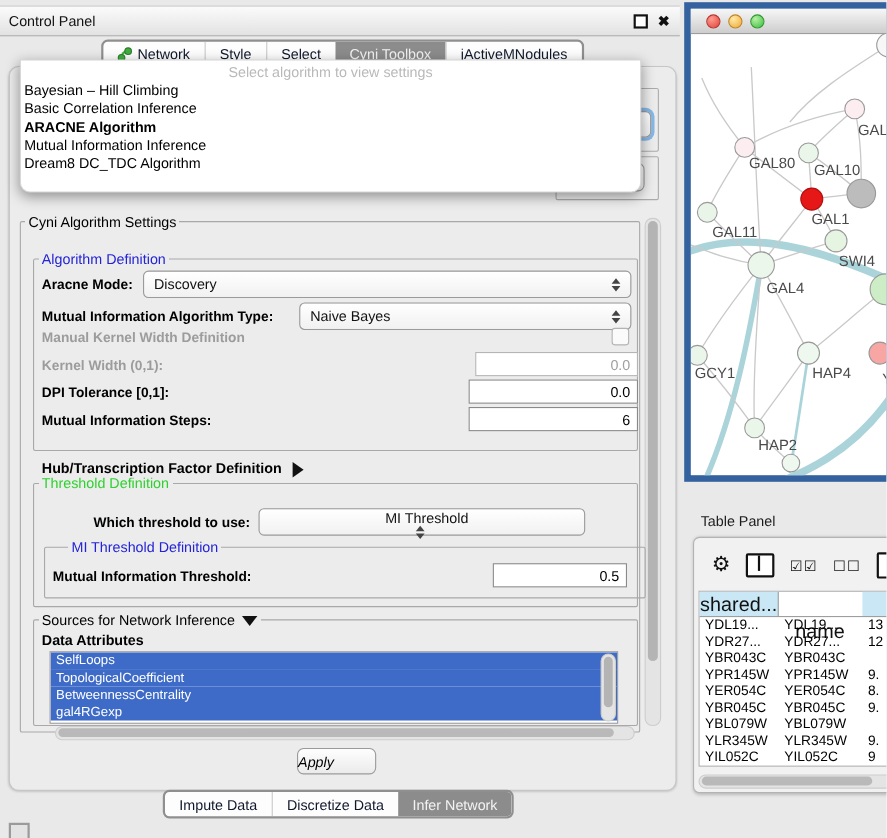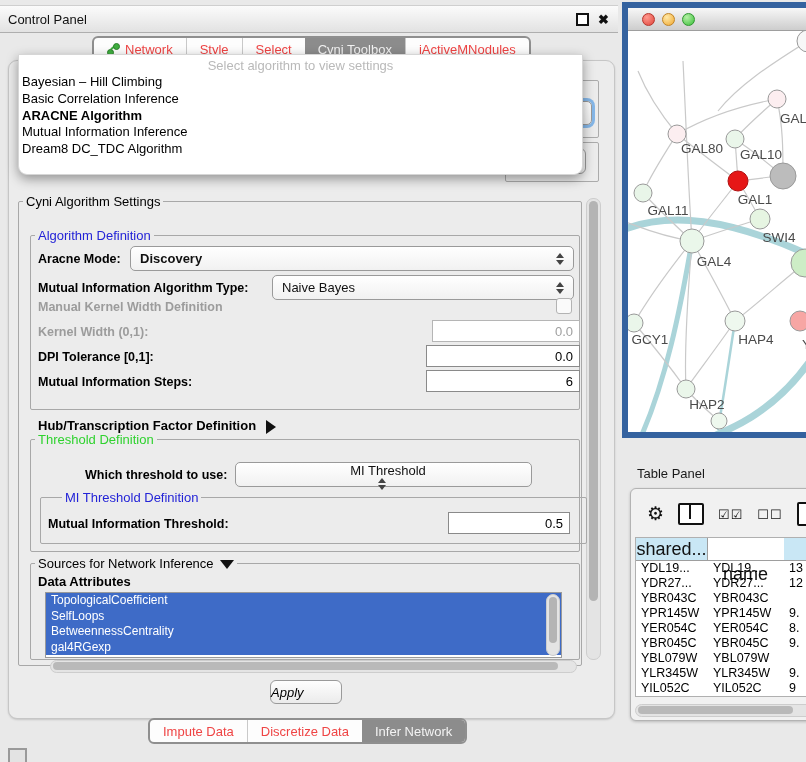--- a/index.html
+++ b/index.html
@@ -12,21 +12,21 @@
     background:linear-gradient(#fbfbfb,#e2e2e2);
     border-top:1px solid #cfcfcf;border-bottom:1px solid #aeaeae;
     display:flex;align-items:center;}
   .cp-title{font-size:13px;color:#111;padding-left:8px;flex:1;}
   .cp-btn{width:13px;height:13px;margin-right:8px;display:flex;align-items:center;justify-content:center;}
   .float-glyph{width:9px;height:9px;border:2px solid #111;background:#fff;}
   .close-glyph{font-size:13px;font-weight:bold;color:#111;line-height:13px;}
 
   
   .seg{display:flex;background:#fdfdfd;border:2px solid #8f8f8f;border-radius:6px;overflow:hidden;height:22px;align-items:stretch;}
-  .seg-item{display:flex;align-items:center;padding:0 13px;font-size:13px;color:#ef4444;border-left:1px solid #c9c9c9;white-space:nowrap;}
+  .seg-item{display:flex;align-items:center;padding:0 13px;font-size:13px;color:#0f172a;border-left:1px solid #c9c9c9;white-space:nowrap;}
   .seg-item:first-child{border-left:none;}
   .seg-item.sel{background:#8c8c8c;color:#f3f3f3;border-left:none;}
   .net-glyph{width:13px;height:13px;margin-right:5px;position:relative;}
   .net-glyph i{position:absolute;width:5px;height:5px;border-radius:50%;background:#3fae3f;border:1px solid #2c7e2c;}
   .net-glyph i.a{left:0;top:6px;}
   .net-glyph i.b{left:6px;top:0;}
   .net-glyph:before{content:"";position:absolute;left:3px;top:3px;width:7px;height:1.5px;background:#3fae3f;transform:rotate(-40deg);}
 
   
   .main-panel{left:8px;top:60px;width:605px;height:657px;background:#ececec;border:1px solid #c6c6c6;border-radius:9px;box-shadow:0 1px 2px rgba(0,0,0,.15);}
@@ -170,21 +170,21 @@
 
   <div class="abs vtrack" style="left:586px;top:198px;width:13px;height:460px;">
     <div class="vthumb abs" style="left:2px;top:2px;width:9px;height:400px;"></div>
   </div>
 
   <fieldset style="left:30px;top:228px;width:548px;height:180px;">
     <legend class="blu">Algorithm Definition</legend>
   </fieldset>
 
   <div class="abs lbl" style="left:38px;top:252px;">Aracne Mode:</div>
-  <div class="abs combo" style="left:130px;top:246px;width:442px;height:23px;font-weight:bold;">
+  <div class="abs combo" style="left:130px;top:246px;width:442px;height:23px;">
     <span class="val">Discovery</span>
     <span class="arrows">
         <i class="up"></i>
         <i class="dn"></i>
       </span>
   </div>
 
   <div class="abs lbl" style="left:38px;top:281px;">Mutual Information Algorithm Type:</div>
   <div class="abs combo" style="left:272px;top:275px;width:300px;height:23px;">
     <span class="val">Naive Bayes</span>
@@ -235,22 +235,22 @@
   <div class="abs lbl" style="left:48px;top:517px;">Mutual Information Threshold:</div>
   <div class="abs tfield" style="left:448px;top:512px;width:114px;height:20px;">
       <span>0.5</span>
     </div>
 
   <fieldset style="left:30px;top:556px;width:548px;height:102px;">
     <legend class="blk"><span>Sources for Network Inference</span><span class="tri-down"></span></legend>
   </fieldset>
   <div class="abs lbl" style="left:38px;top:574px;font-size:13px;">Data Attributes</div>
   <div class="abs attr-list" style="left:45px;top:592px;width:515px;height:64px;">
+      <div class="attr-item">SelfLoops</div>
       <div class="attr-item">TopologicalCoefficient</div>
-      <div class="attr-item">SelfLoops</div>
       <div class="attr-item">BetweennessCentrality</div>
       <div class="attr-item">gal4RGexp</div>
     </div>
   <div class="abs vtrack" style="left:546px;top:594px;width:12px;height:60px;">
     <div class="vthumb abs" style="left:2px;top:2px;width:8px;height:46px;"></div>
   </div>
 
   <div class="abs htrack" style="left:50px;top:660px;width:525px;height:11px;">
     <div class="hthumb abs" style="left:2px;top:1px;width:505px;height:8px;"></div>
   </div>

